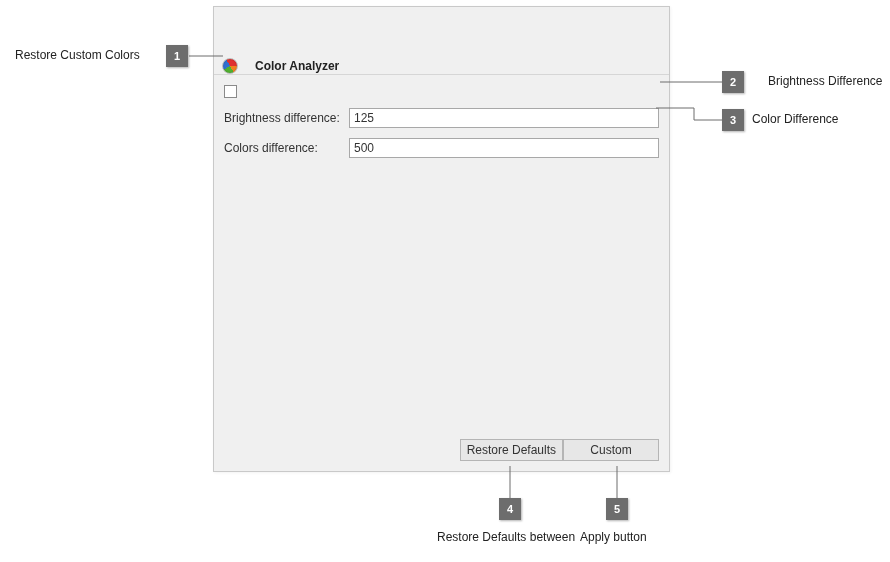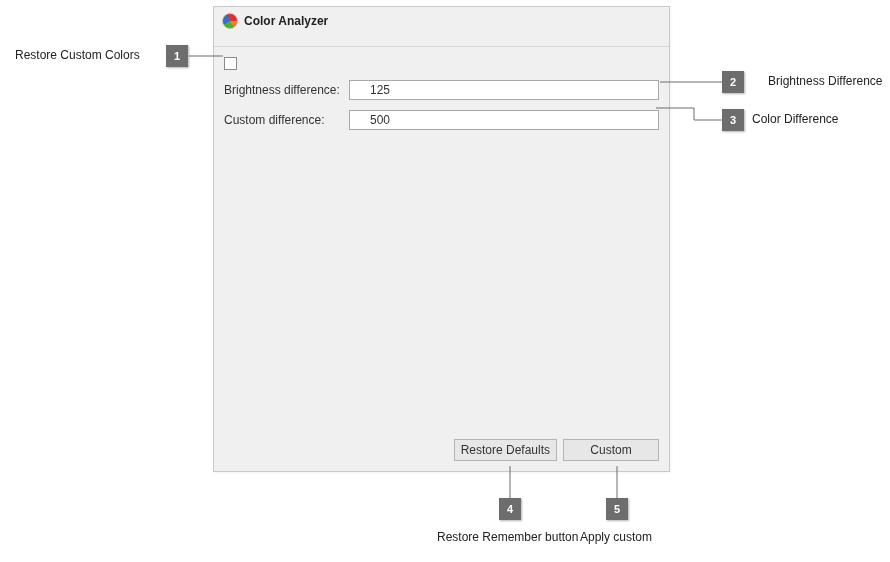--- a/index.html
+++ b/index.html
@@ -19,23 +19,24 @@
     top: 6px;
     width: 457px;
     height: 466px;
     background: #f0f0f0;
     border: 1px solid #c9c9c9;
     box-shadow: 1px 1px 3px rgba(0,0,0,0.05);
   }
   .panel-header {
     display: flex;
     align-items: center;
-    gap: 6px;
-    padding: 6px 8px 17px 8px;
+    gap: 17px;
+    padding: 6px 8px 0 8px;
     border-bottom: 1px solid #d6d6d6;
+    margin-top: 45px;
   }
   .panel-title {
     font-weight: bold;
     font-size: 12px;
     color: #222;
   }
   .icon-wheel {
     width: 16px;
     height: 16px;
     border-radius: 50%;
@@ -67,29 +68,28 @@
     width: 125px;
     flex: none;
   }
   .text-input {
     flex: 1;
     height: 20px;
     border: 1px solid #a8a8a8;
     background: #fff;
     font-family: inherit;
     font-size: 12px;
-    padding: 2px 20px;
+    padding: 2px 4px;
     color: #333;
   }
   .panel-footer {
     position: absolute;
     right: 10px;
     bottom: 10px;
     display: flex;
-    gap: 6px;
   }
   .btn {
     min-width: 96px;
     height: 22px;
     background: #e7e7e7;
     border: 1px solid #b5b5b5;
     font-family: inherit;
     font-size: 12px;
     color: #333;
     cursor: default;
@@ -141,21 +141,21 @@
     <div class="row">
       <span class="checkbox"></span>
     </div>
 
     <div class="row field-row">
       <span class="label">Brightness difference:</span>
       <input type="text" class="text-input" value="125" style="">
     </div>
 
     <div class="row field-row">
-      <span class="label">Custom difference:</span>
+      <span class="label">Colors difference:</span>
       <input type="text" class="text-input" value="500" style="">
     </div>
 
   </div>
   <div class="panel-footer">
     <button class="btn">Restore Defaults</button>
     <button class="btn">Custom</button>
   </div>
 </div>
 
@@ -177,16 +177,16 @@
 <div class="callout-text" style="left:15px; top:48px; width:140px;">Restore Custom Colors</div>
 <div class="callout-badge" style="left:166px; top:45px;">1</div>
 
 <div class="callout-badge" style="left:722px; top:71px;">2</div>
 <div class="callout-text" style="left:752px; top:74px;margin-left:16px;">Brightness Difference</div>
 
 <div class="callout-badge" style="left:722px; top:109px;">3</div>
 <div class="callout-text" style="left:752px; top:112px;">Color Difference</div>
 
 <div class="callout-badge" style="left:499px; top:498px;">4</div>
-<div class="callout-text" style="left:437px; top:530px;">Restore Remember button</div>
+<div class="callout-text" style="left:437px; top:530px;">Restore Defaults between</div>
 
 <div class="callout-badge" style="left:606px; top:498px;">5</div>
-<div class="callout-text" style="left:580px; top:530px;">Apply custom</div>
+<div class="callout-text" style="left:580px; top:530px;">Apply button</div>
 
 </body></html>

